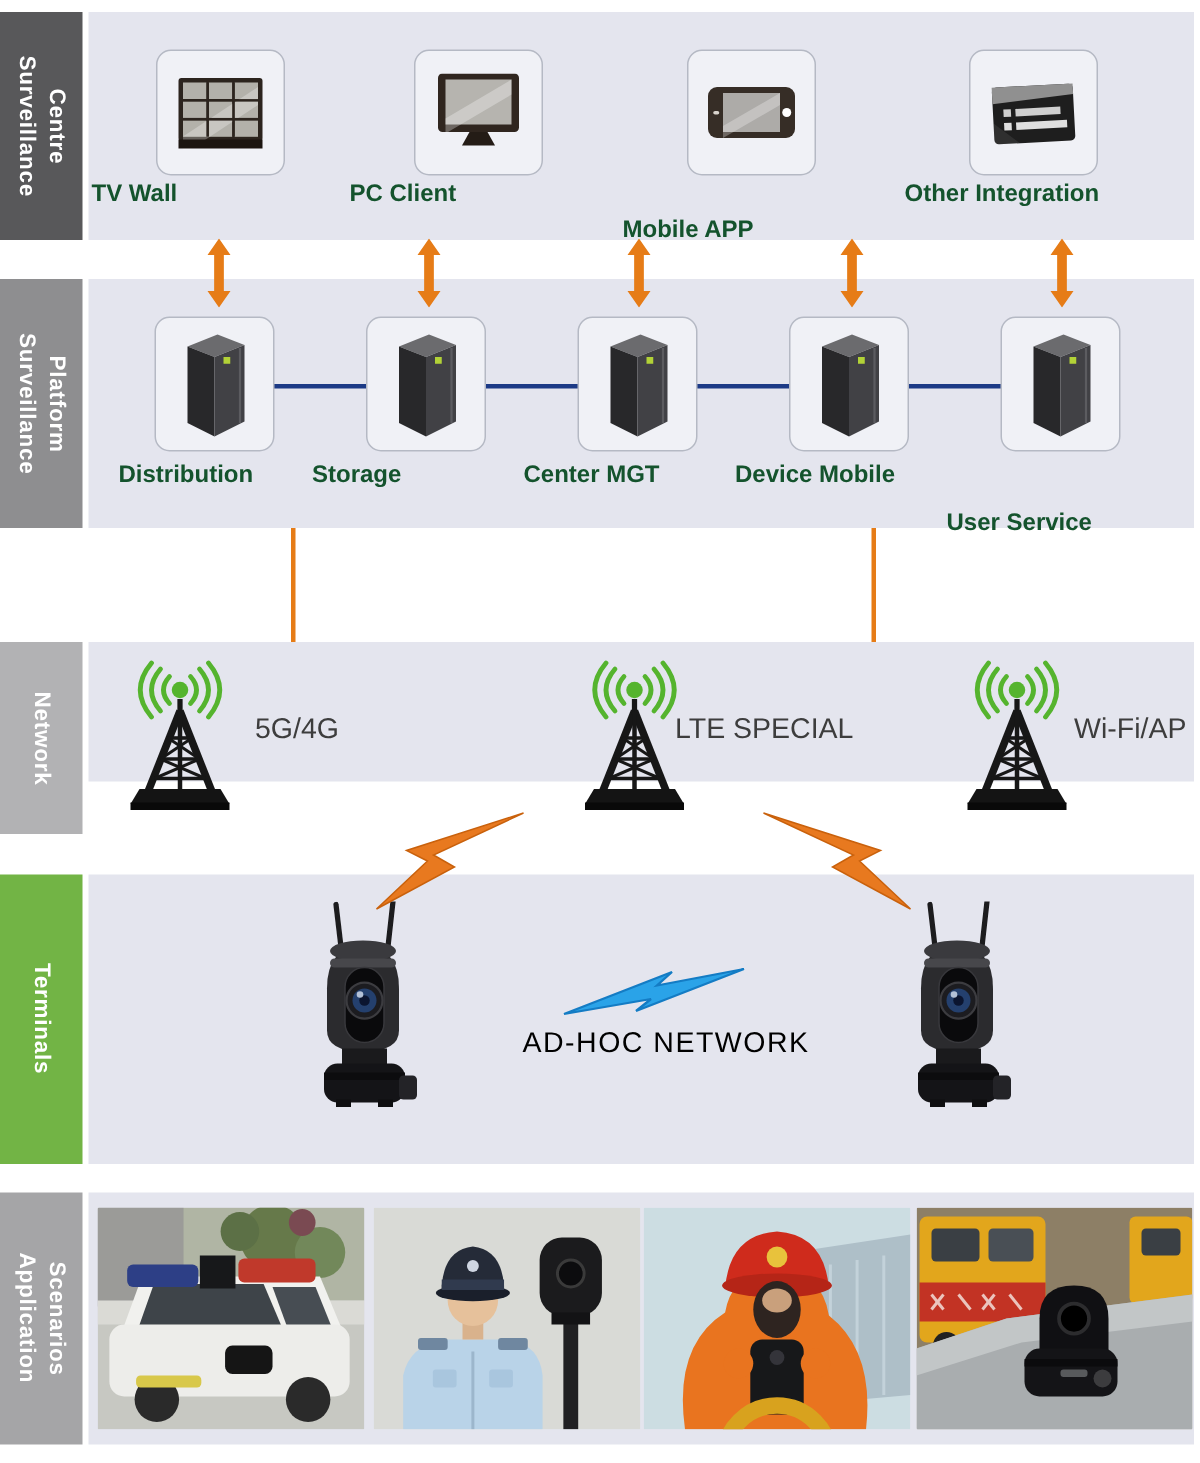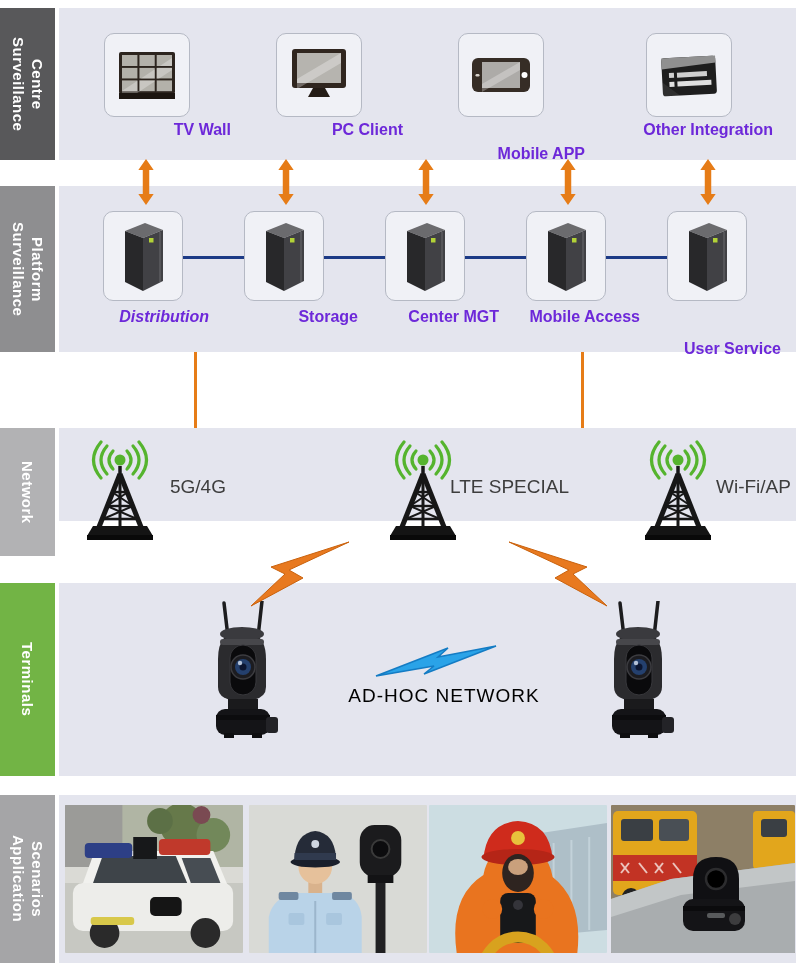--- a/index.html
+++ b/index.html
@@ -20,31 +20,31 @@
   .panel{position:absolute;left:59px;width:737px;background:#e4e5ee;}
   .panel-centre{top:8px;height:152px;}
   .panel-platform{top:186px;height:166px;}
   .panel-network{top:428px;height:93px;}
   .panel-terminals{top:583px;height:193px;}
   .panel-application{top:795px;height:168px;}
 
   
   .icon-frame{position:absolute;background:#f0f1f6;border:1px solid #b5b9c4;border-radius:10px;
               display:flex;align-items:center;justify-content:center;}
-  .lbl{position:absolute;text-align:right;font-weight:bold;font-size:16px;color:#6d28d9;}
+  .lbl{position:absolute;text-align:left;font-weight:bold;font-size:16px;color:#14532d;}
 
   .cframe{width:84px;height:82px;top:25px;}
   .c1{left:45px;} .c2{left:217px;} .c3{left:399px;} .c4{left:587px;}
   .clbl{top:113px;width:170px;}
   .cl1{left:2px;} .cl2{left:174px;} .cl3{left:356px;margin-top:24px;} .cl4{left:544px;}
 
   .pframe{width:78px;height:88px;top:25px;}
   .p1{left:44px;} .p2{left:185px;} .p3{left:326px;} .p4{left:467px;} .p5{left:608px;}
   .plbl{top:122px;width:150px;}
-  .pl1{left:0;font-style:italic;} .pl2{left:149px;} .pl3{left:290px;} .pl4{left:431px;} .pl5{left:572px;margin-top:32px;}
+  .pl1{left:20px;} .pl2{left:149px;} .pl3{left:290px;} .pl4{left:431px;} .pl5{left:572px;margin-top:32px;}
 
   .busline{position:absolute;top:70px;left:83px;width:564px;height:3px;background:#1c3a86;}
   .pframe{z-index:1;}
 
   
   .varrow{position:absolute;top:159px;width:20px;height:46px;z-index:4;}
   .vline{position:absolute;top:352px;width:3px;height:76px;background:#e67c17;z-index:1;}
 
   
   .banner{position:absolute;top:375px;left:0;width:800px;height:38px;background:#72b52c;z-index:2;
@@ -228,21 +228,21 @@
         <polygon points="6,12 24,19 24,72 6,63" fill="#28282a"></polygon>
         <polygon points="24,19 44,11 44,62 24,72" fill="#414145"></polygon>
         <line x1="41" y1="13" x2="41" y2="63" stroke="#5c5c60" stroke-width="1.5"></line>
         <rect x="30" y="19" width="4.5" height="4.5" fill="#b2d237" transform="skewY(-8 32 21)"></rect>
       </svg>
     </div>
 
     <div class="lbl plbl pl1">Distribution</div>
     <div class="lbl plbl pl2">Storage</div>
     <div class="lbl plbl pl3">Center MGT</div>
-    <div class="lbl plbl pl4">Mobile Access</div>
+    <div class="lbl plbl pl4">Device Mobile</div>
     <div class="lbl plbl pl5">User Service</div>
   </div>
 
   <div class="vline" style="left:194px"></div>
   <div class="vline" style="left:581px"></div>
 
 
   <div class="panel panel-network">
     <svg class="tower t1" viewBox="0 0 80 102">
       <g stroke="#55b42e" stroke-width="3.2" fill="none" stroke-linecap="round">

